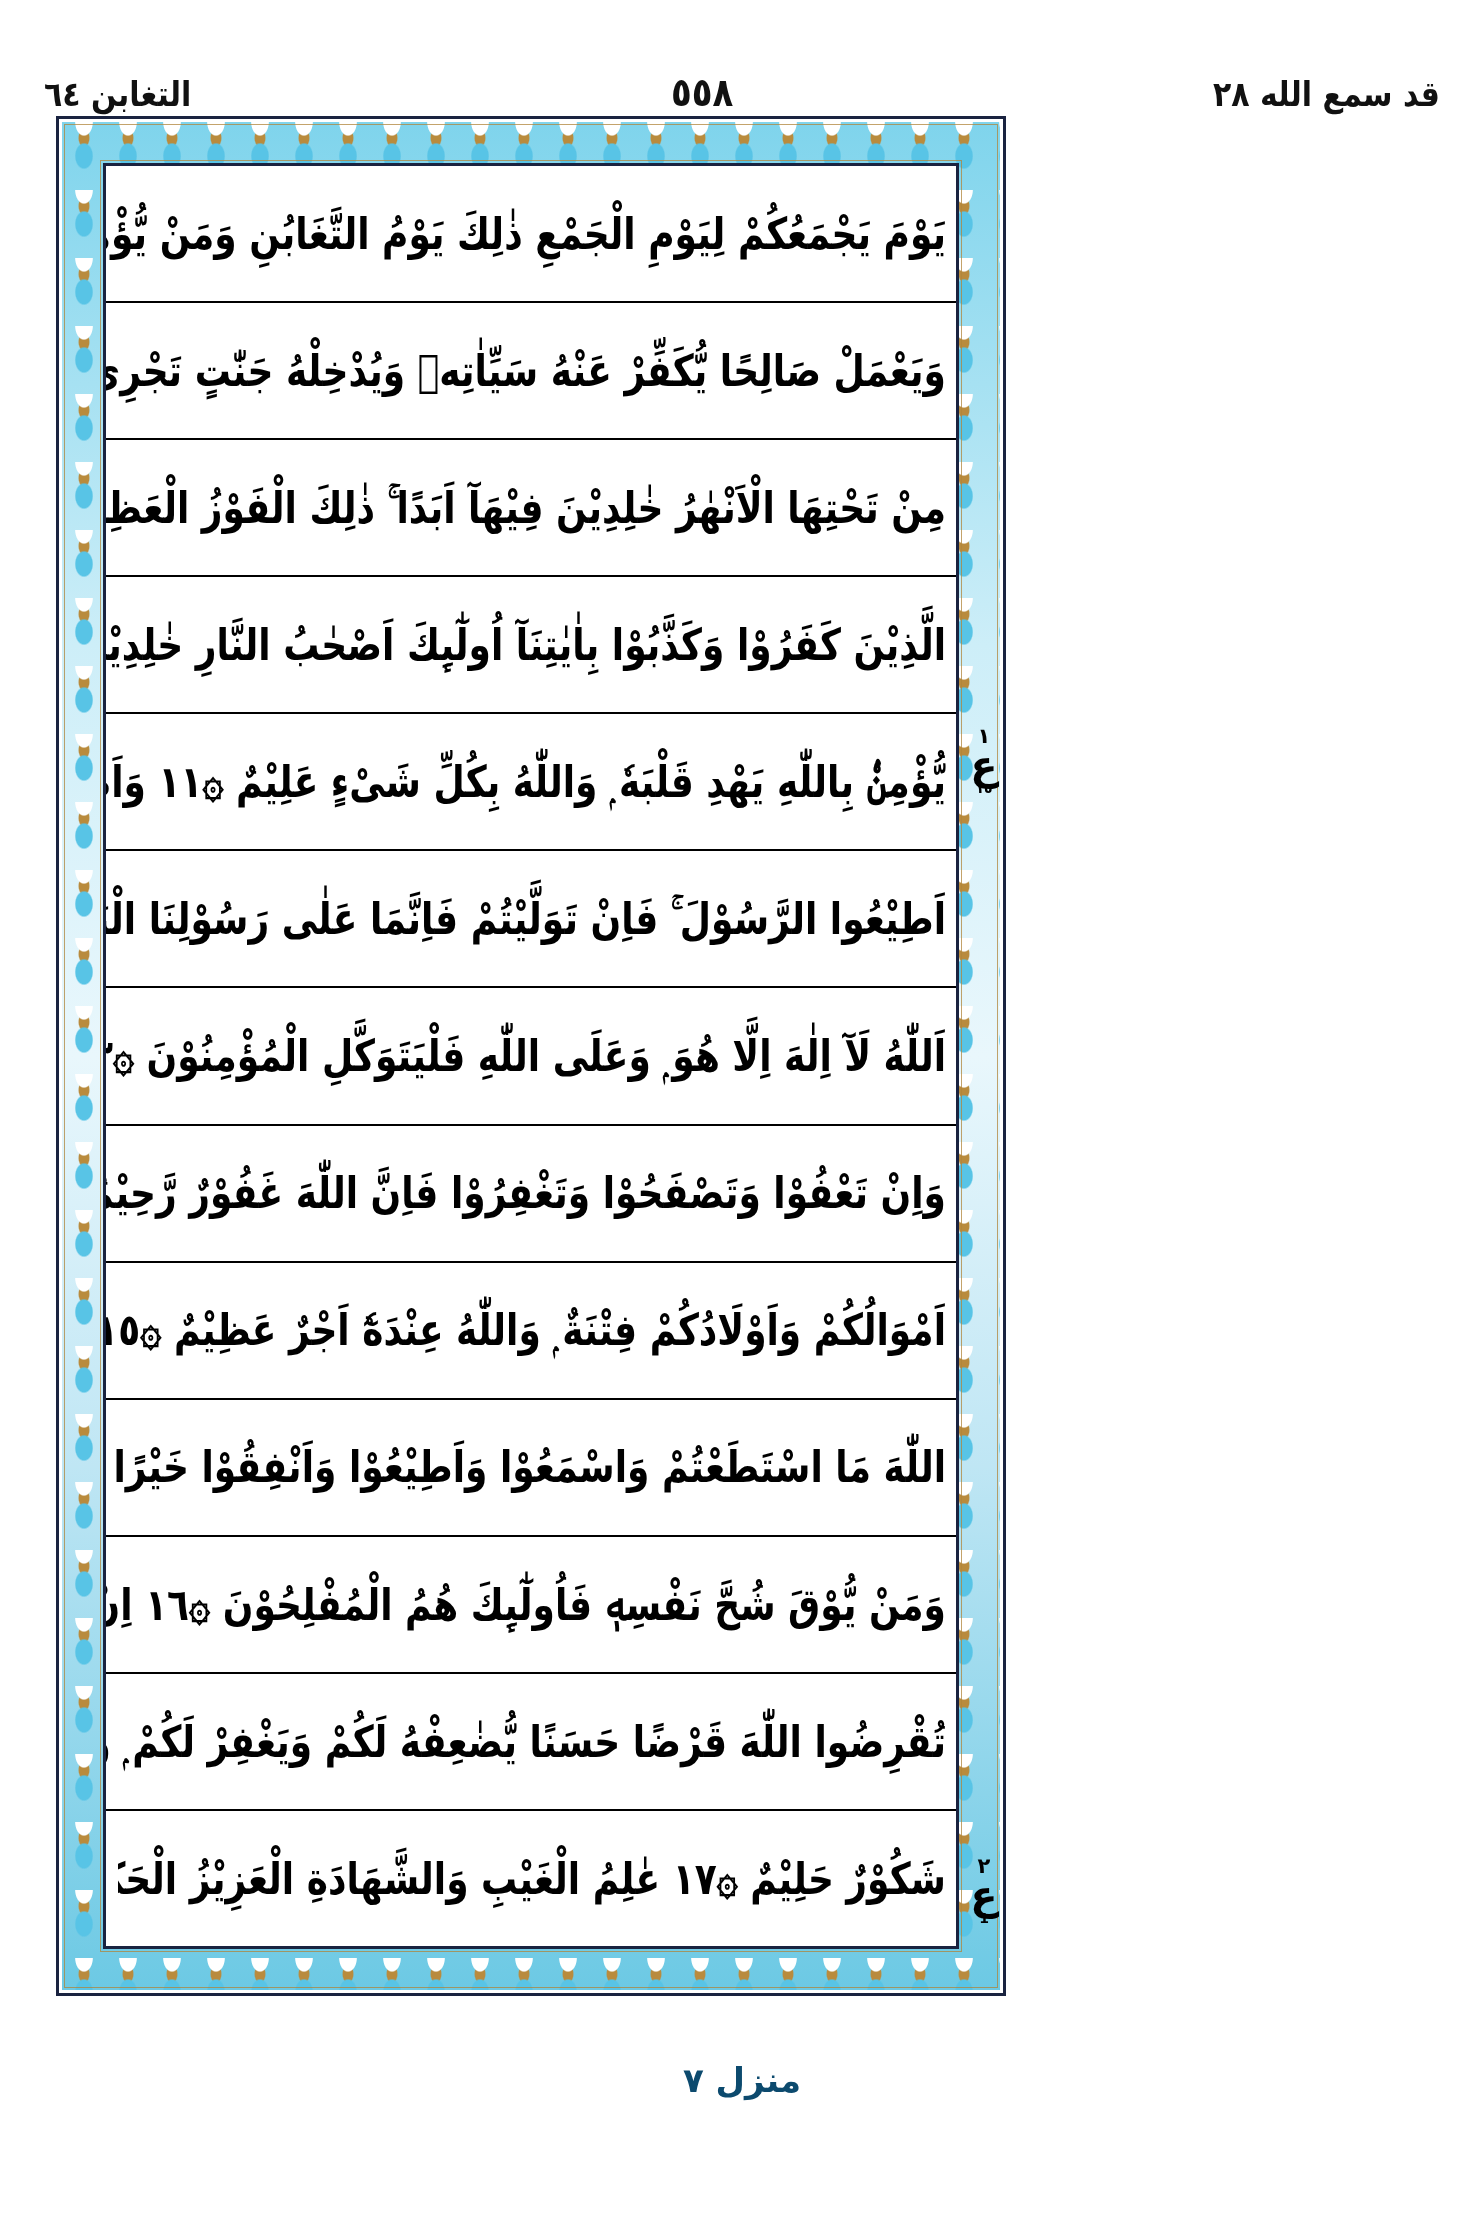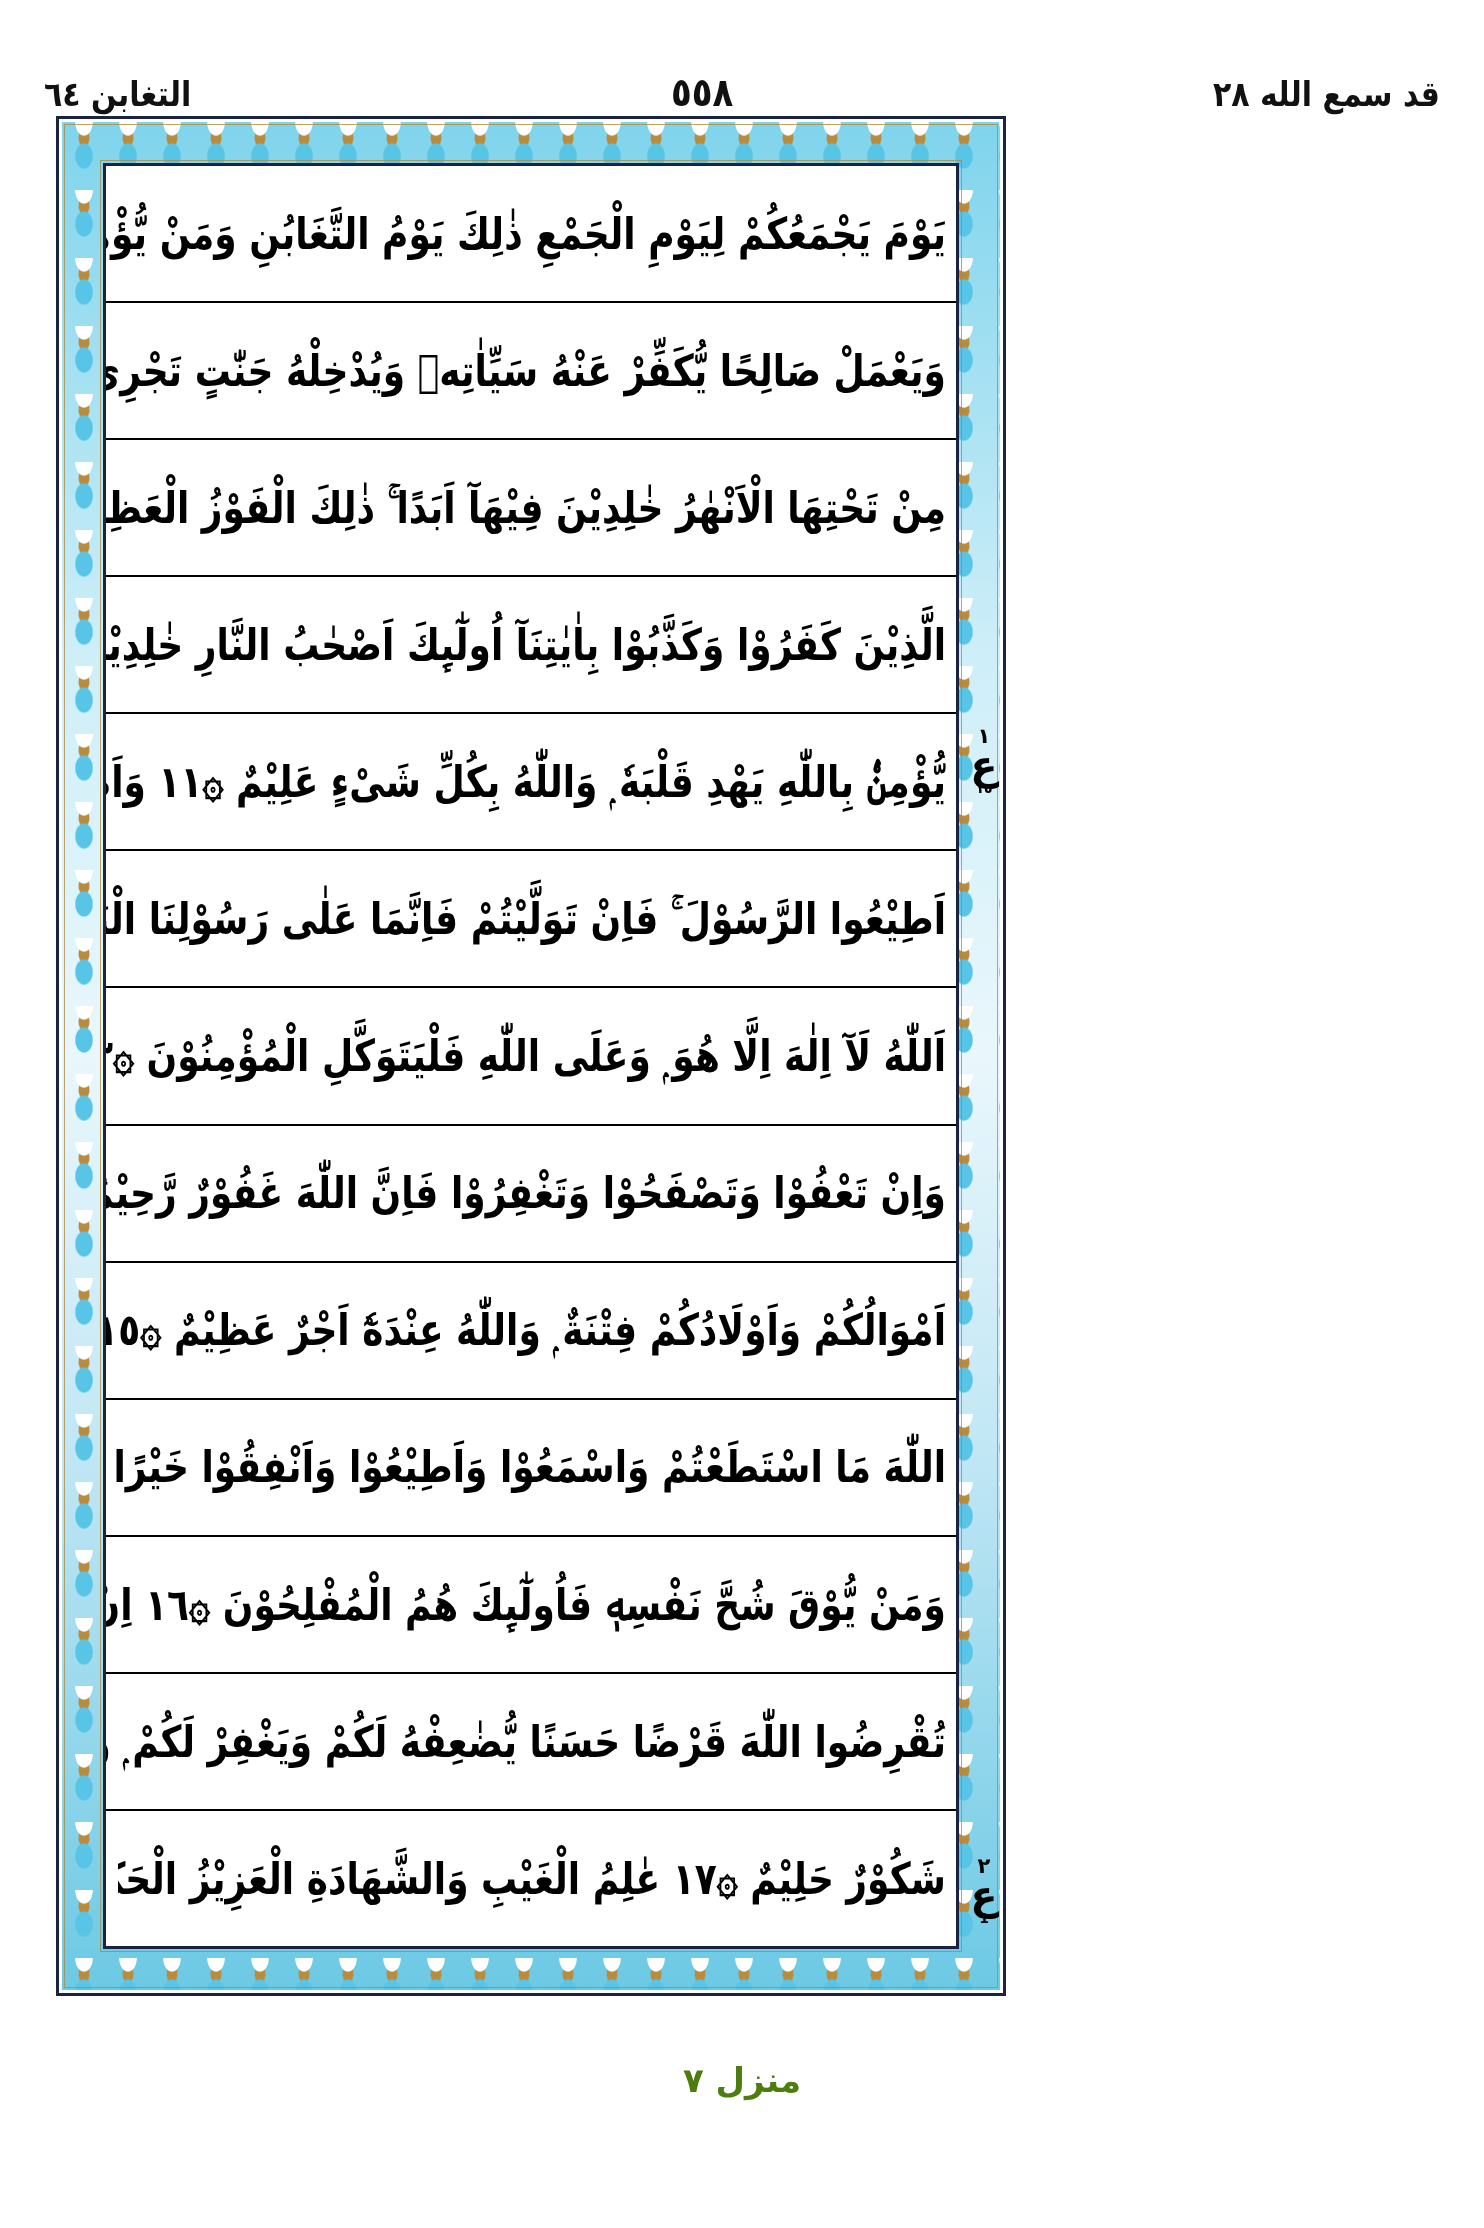--- a/index.html
+++ b/index.html
@@ -130,21 +130,21 @@
   #ruku-2{top:1690px;}
 
   
   .page-footer{
     position:absolute;
     left:0;right:0;top:2060px;
     text-align:center;
   }
   .page-footer .mz{
     font-family:"DejaVu Sans","Liberation Sans",sans-serif;
-    font-size:34px;font-weight:700;color:#4d7c0f;
+    font-size:34px;font-weight:700;color:#0c4a6e;
     direction:rtl;display:inline-block;
   }
 </style>
 </head>
 <body>
 
 <div class="page-header">
   <div class="hdr-item hdr-juz">قد سمع الله ٢٨</div>
   <div class="hdr-item hdr-page">٥٥٨</div>
   <div class="hdr-item hdr-surah">التغابن ٦٤</div>

